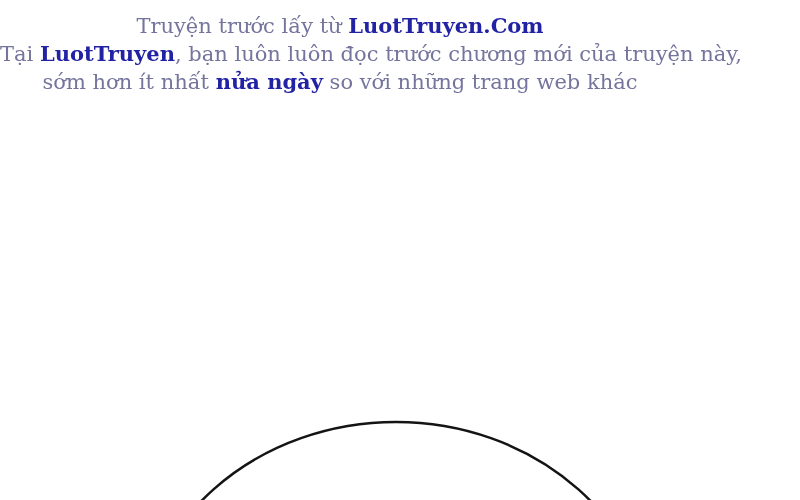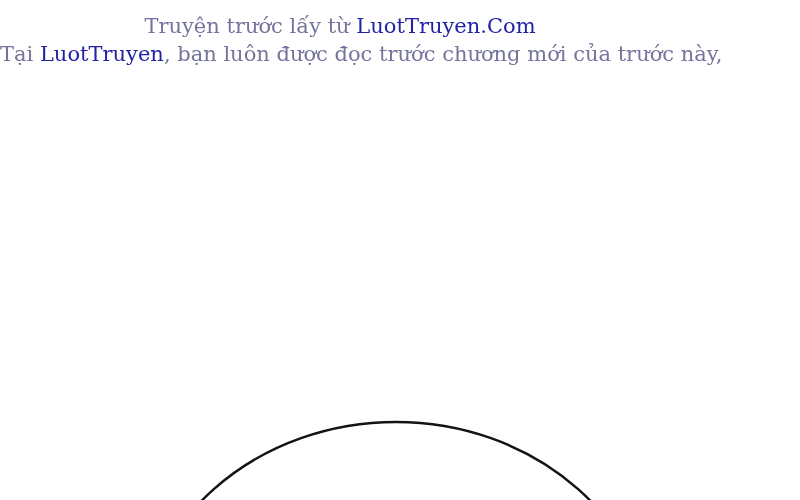--- a/index.html
+++ b/index.html
@@ -26,39 +26,40 @@
     width: 680px;
     text-align: center;
     font-size: 21px;
     line-height: 28px;
     color: var(--regular-color, #74749d);
   }
   .banner .line {
     white-space: nowrap;
   }
   .banner .hl {
-    font-weight: normal;
+    font-weight: bold;
     color: var(--highlight-color, #2222a4);
   }
   .artwork {
     position: absolute;
     top: 0;
     left: 0;
     width: 800px;
     height: 500px;
     display: block;
   }
 </style>
 </head>
 <body>
 
 <div class="page">
 
   <div class="banner">
     <div class="line"><span>Truyện trước lấy từ </span><span class="hl">LuotTruyen.Com</span></div>
-    <div class="line"><span>Tại </span><span class="hl">LuotTruyen</span><span>, bạn luôn được đọc trước chương mới của trước này,</span></div>
+    <div class="line"><span>Tại </span><span class="hl">LuotTruyen</span><span>, bạn luôn luôn đọc trước chương mới của truyện này,</span></div>
+    <div class="line"><span>sớm hơn ít nhất </span><span class="hl">nửa ngày</span><span> so với những trang web khác</span></div>
   </div>
 
   <svg class="artwork" viewBox="0 0 800 500" xmlns="http://www.w3.org/2000/svg" aria-hidden="true">
     <ellipse cx="396" cy="652" rx="258" ry="230" fill="none" stroke="#141414" stroke-width="2.5"></ellipse>
   </svg>
 
 </div>
 
 </body></html>

